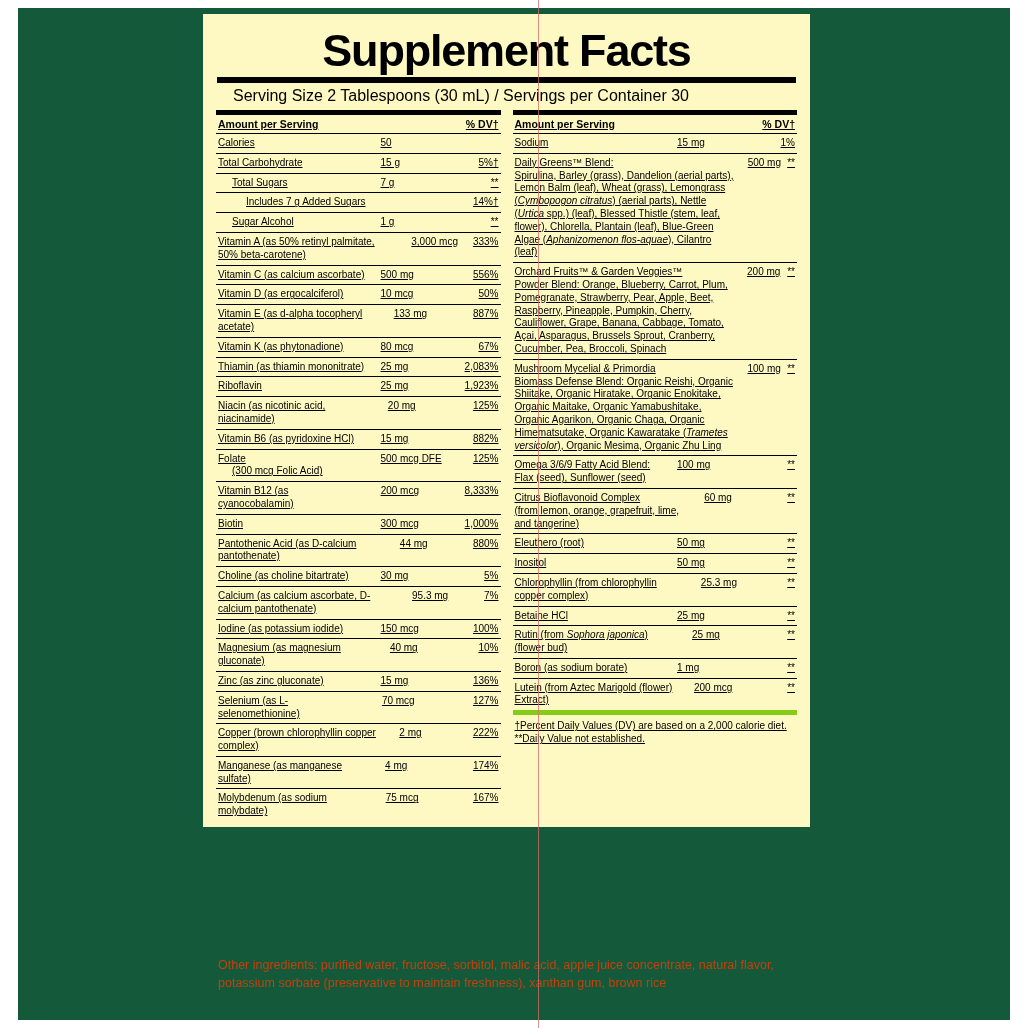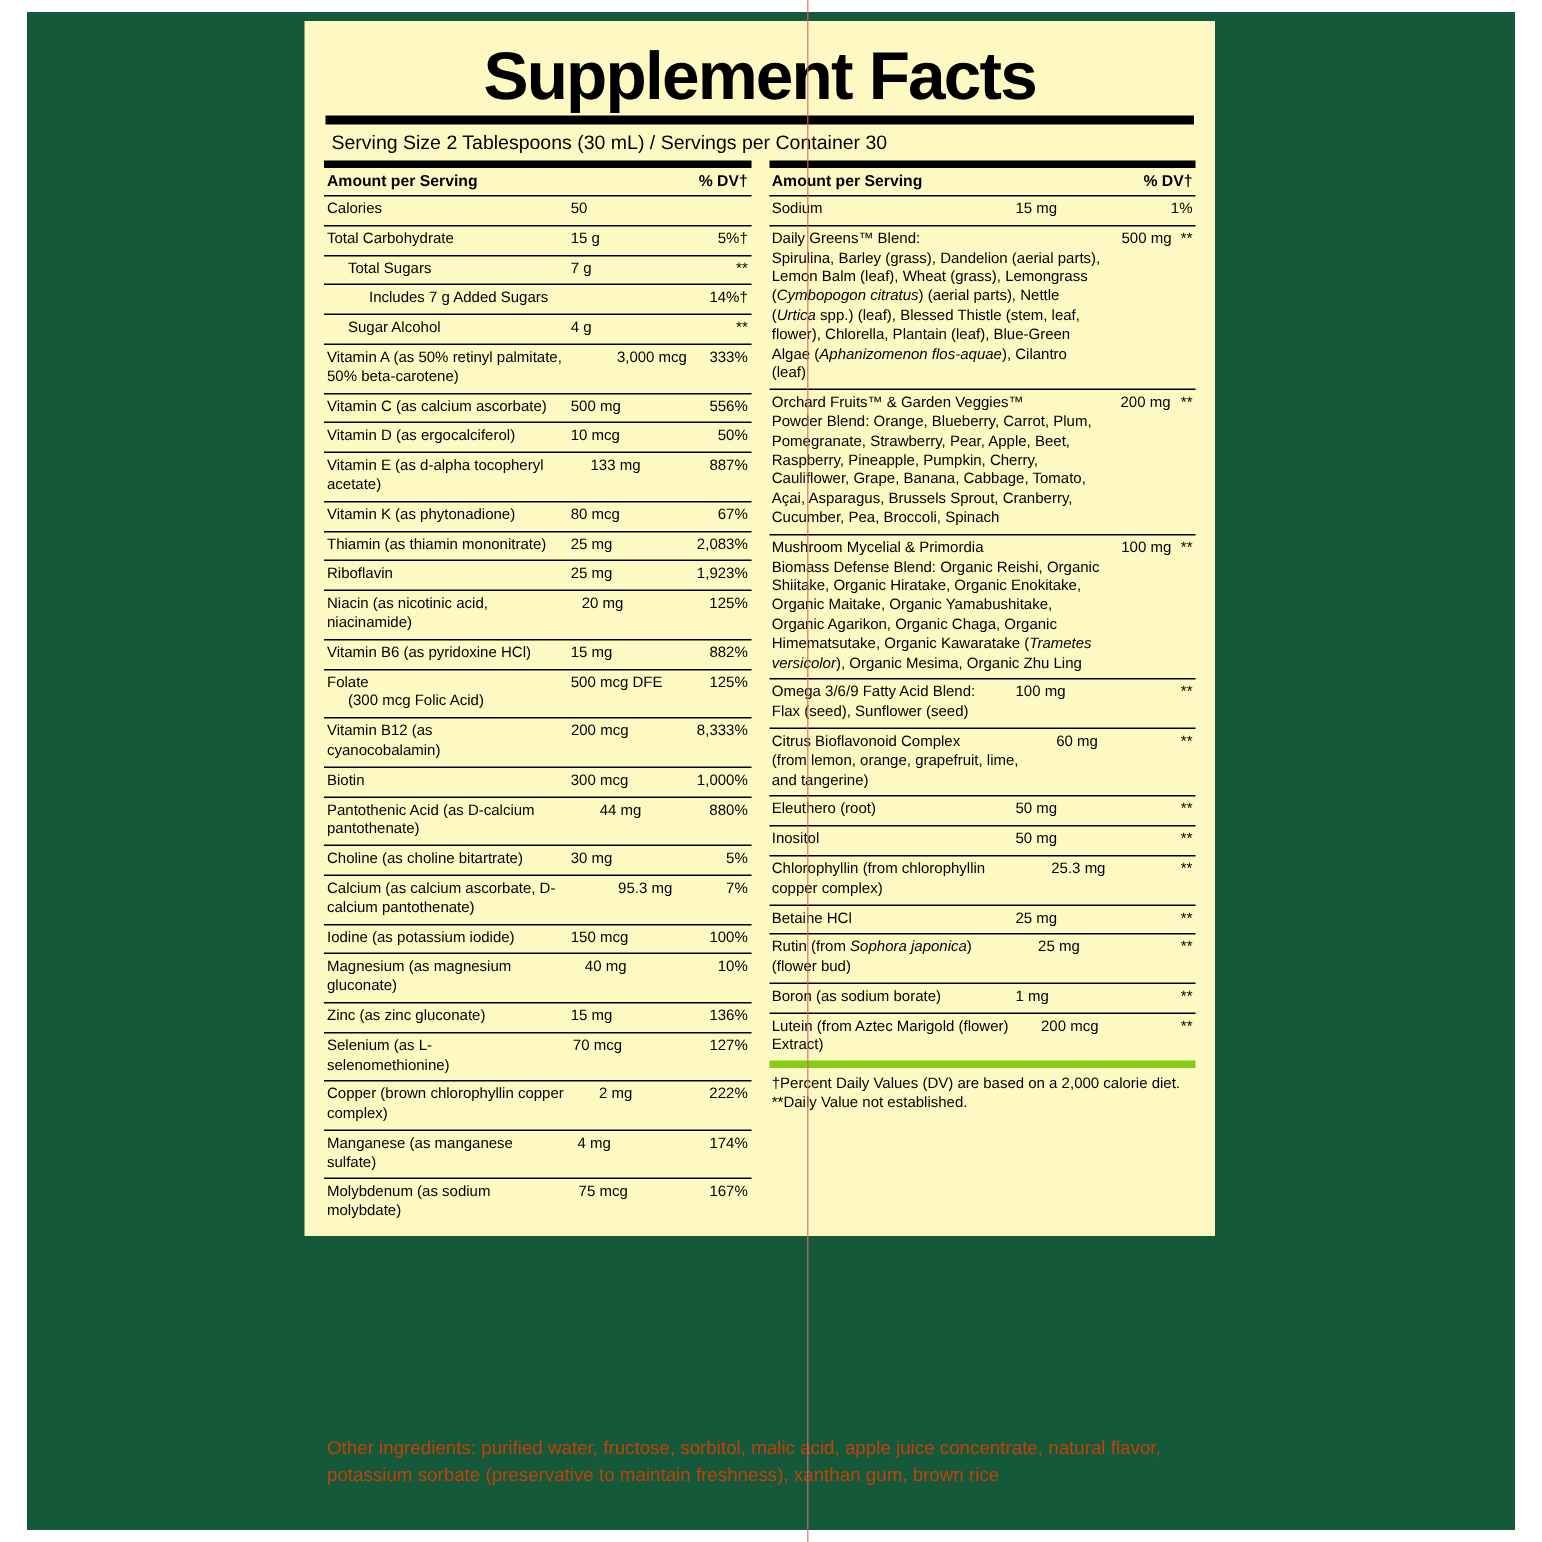--- a/index.html
+++ b/index.html
@@ -41,27 +41,28 @@
     text-align: center;
     line-height: 1.0;
     margin: 6px 0 4px 0;
     font-family: "Liberation Sans", sans-serif;
   }
   .title-rule {
     border-bottom: 6px solid #000;
     margin: 2px 4px 4px 4px;
   }
   .serving-line {
-    font-size: 13px;
-    margin: 2px 4px 5px 8px;
+    font-size: 16px;
+    margin: 2px 4px 5px 20px;
   }
   .cols {
     display: flex;
     gap: 12px;
     padding: 0 3px;
+    text-decoration: underline;
   }
   .col {
     width: 50%;
   }
   .hdr {
     border-top: 5px solid #000;
     border-bottom: 1.5px solid #000;
     display: flex;
     justify-content: space-between;
     font-size: 10.5px;
@@ -154,21 +155,21 @@
               <div class="amt">7 g</div>
               <div class="dv">**</div>
             </div>
             <div class="row indent2">
               <div class="nm">Includes 7 g Added Sugars</div>
               <div class="amt"></div>
               <div class="dv">14%†</div>
             </div>
             <div class="row indent1">
               <div class="nm">Sugar Alcohol</div>
-              <div class="amt">4 g</div>
+              <div class="amt">1 g</div>
               <div class="dv">**</div>
             </div>
             <div class="row">
               <div class="nm">Vitamin A (as 50% retinyl palmitate, 50% beta-carotene)</div>
               <div class="amt">3,000 mcg</div>
               <div class="dv">333%</div>
             </div>
             <div class="row">
               <div class="nm">Vitamin C (as calcium ascorbate)</div>
               <div class="amt">500 mg</div>

